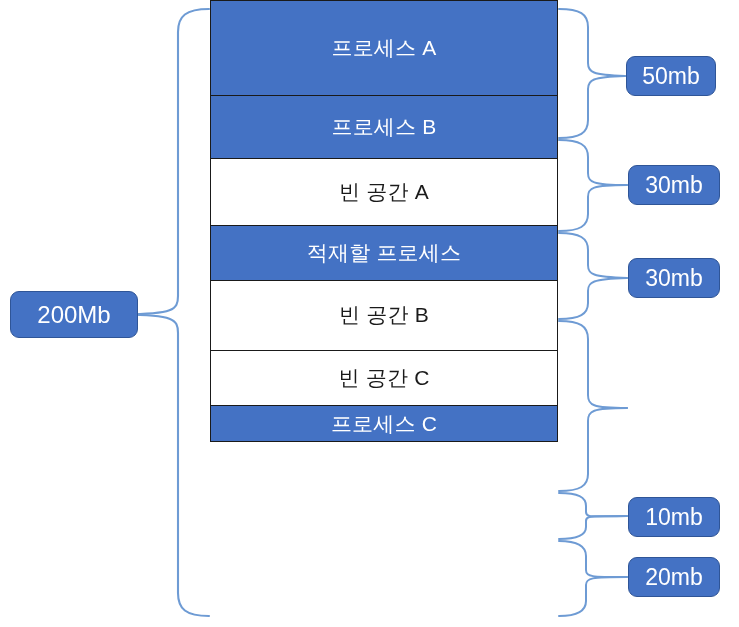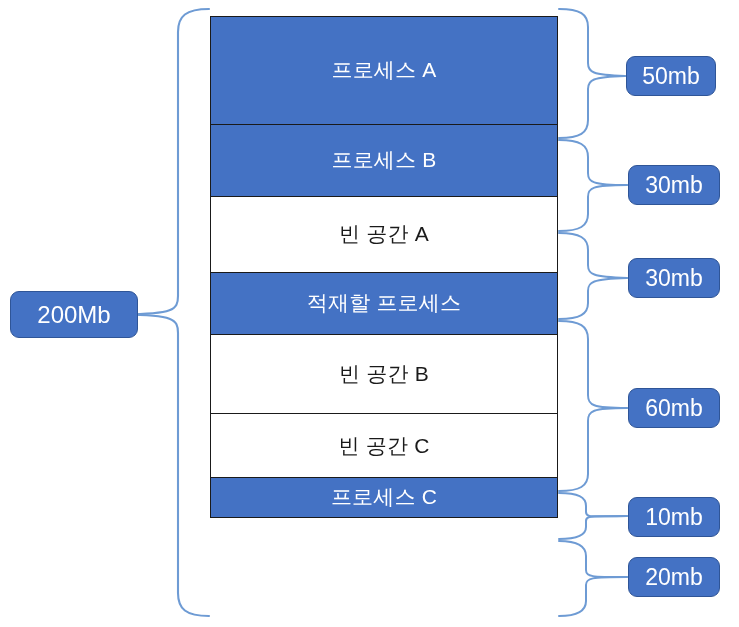--- a/index.html
+++ b/index.html
@@ -29,23 +29,23 @@
     top: 0;
     width: 739px;
     height: 627px;
     pointer-events: none;
   }
 
   
   .memory-column {
     position: absolute;
     left: 210px;
-    top: 16px;
+    top: 0;
     width: 348px;
-    height: 502px;
+    height: 442px;
     box-sizing: border-box;
     border: 1.6px solid #1a1a1a;
     display: flex;
     flex-direction: column;
   }
   .mem-block {
     box-sizing: border-box;
     display: flex;
     align-items: center;
     justify-content: center;
@@ -192,23 +192,20 @@
 
   <div class="pill pill-seg pill-50">
     <span>50mb</span>
   </div>
   <div class="pill pill-seg pill-30a">
     <span>30mb</span>
   </div>
   <div class="pill pill-seg pill-30b">
     <span>30mb</span>
   </div>
-  <div class="pill pill-seg pill-60">
-    <span>60mb</span>
-  </div>
   <div class="pill pill-seg pill-10">
     <span>10mb</span>
   </div>
   <div class="pill pill-seg pill-20">
     <span>20mb</span>
   </div>
 
 </div>
 
 </body></html>

